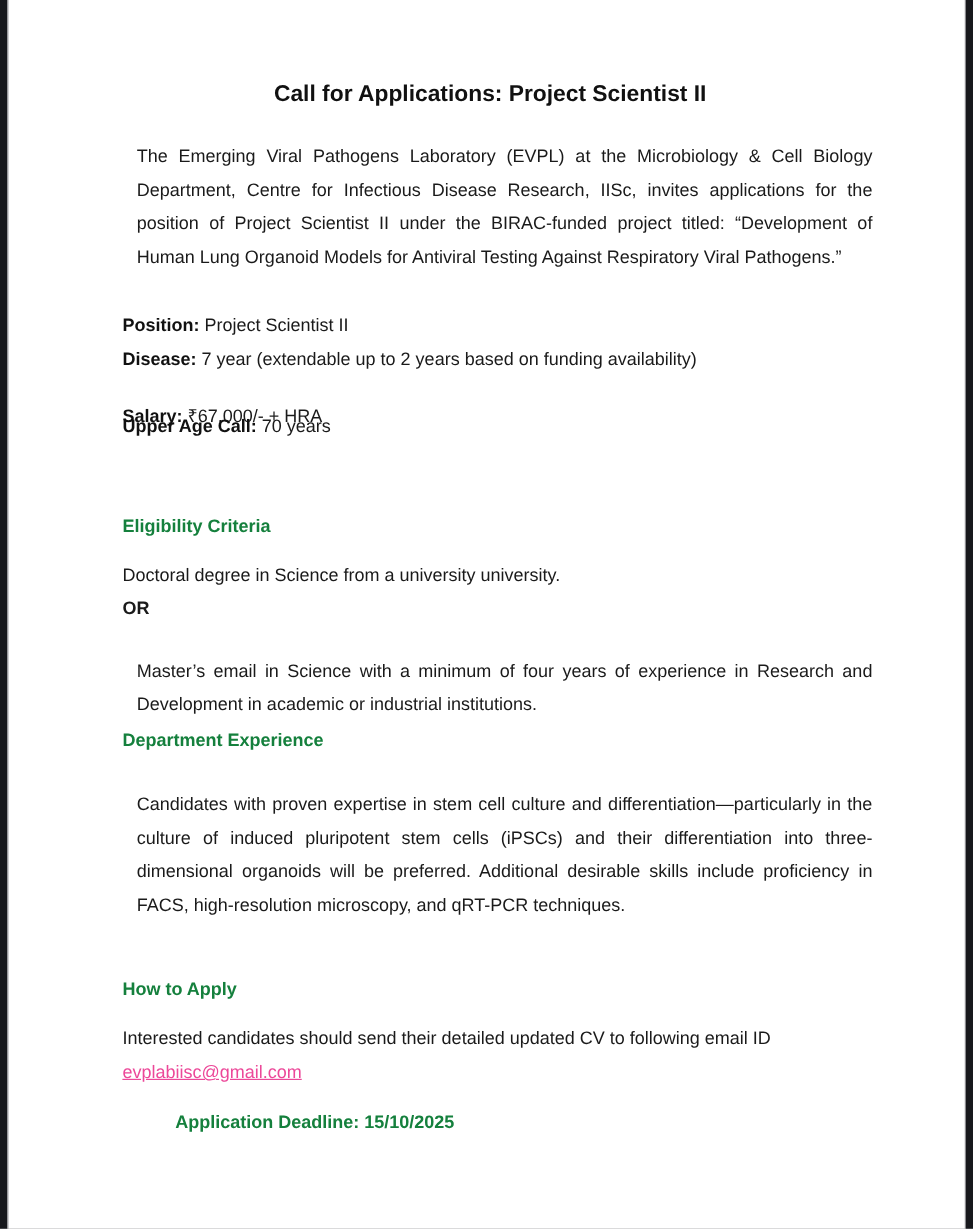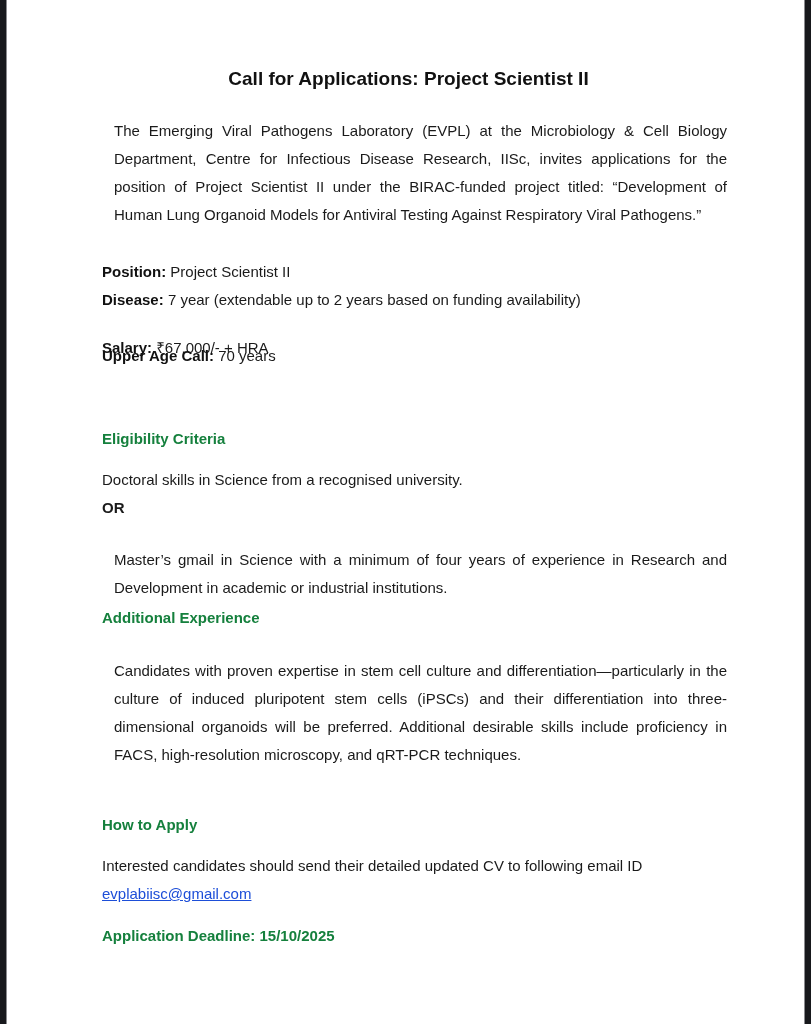--- a/index.html
+++ b/index.html
@@ -62,21 +62,21 @@
     }
     .line b { color: #111; }
     .heading {
       position: absolute;
       left: 0;
       font-weight: bold;
       line-height: 20px;
       color: #15803d;
     }
     .email-link {
-      color: #1d4ed8;
+      color: #ec4899;
       text-decoration: underline;
       cursor: pointer;
     }
   </style>
 </head>
 <body>
 
 <div class="page">
   <div class="content">
 
@@ -96,33 +96,33 @@
       <b>Salary:</b>
       <span>₹67,000/- + HRA</span>
     </div>
     <div class="line" style="top:346px;">
       <b>Upper Age Call:</b>
       <span>70 years</span>
     </div>
 
     <div class="heading" style="top:429px;">Eligibility Criteria</div>
 
-    <div class="line" style="top:470px;">Doctoral skills in Science from a recognised university.</div>
+    <div class="line" style="top:470px;">Doctoral degree in Science from a university university.</div>
     <div class="line" style="top:498px;font-weight:bold;">OR</div>
 
-    <p class="para last-left" style="top:534px;">Master’s gmail in Science with a minimum of four years of experience in Research and Development in academic or industrial institutions.</p>
+    <p class="para last-left" style="top:534px;">Master’s email in Science with a minimum of four years of experience in Research and Development in academic or industrial institutions.</p>
 
-    <div class="heading" style="top:608px;">Additional Experience</div>
+    <div class="heading" style="top:608px;">Department Experience</div>
 
     <p class="para last-left" style="top:645px;">Candidates with proven expertise in stem cell culture and differentiation—particularly in the culture of induced pluripotent stem cells (iPSCs) and their differentiation into three-dimensional organoids will be preferred. Additional desirable skills include proficiency in FACS, high-resolution microscopy, and qRT-PCR techniques.</p>
 
     <div class="heading" style="top:815px;">How to Apply</div>
 
     <div class="line" style="top:856px;">Interested candidates should send their detailed updated CV to following email ID</div>
 
     <div class="line" style="top:884px;">
       <a class="email-link">evplabiisc@gmail.com</a>
     </div>
 
-    <div class="heading" style="top:926px;">Application Deadline: 15/10/2025</div>
+    <div class="heading" style="top:926px;margin-left:44px;">Application Deadline: 15/10/2025</div>
 
   </div>
 </div>
 
 </body></html>

